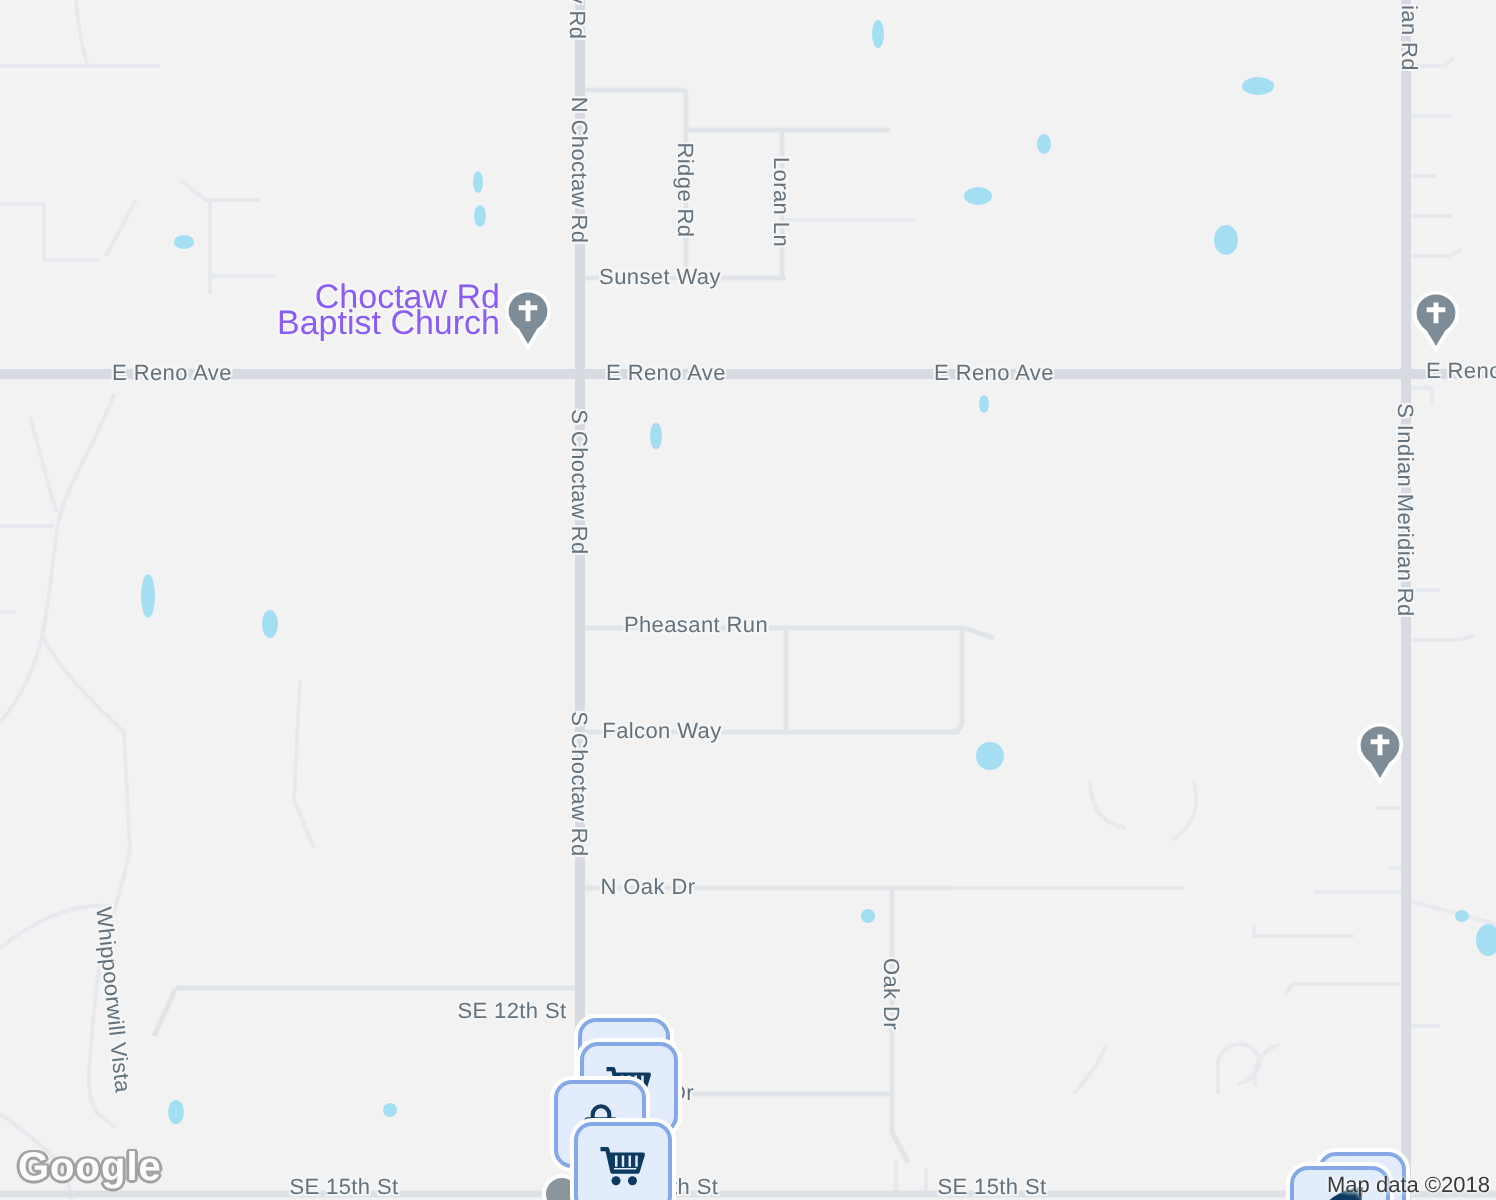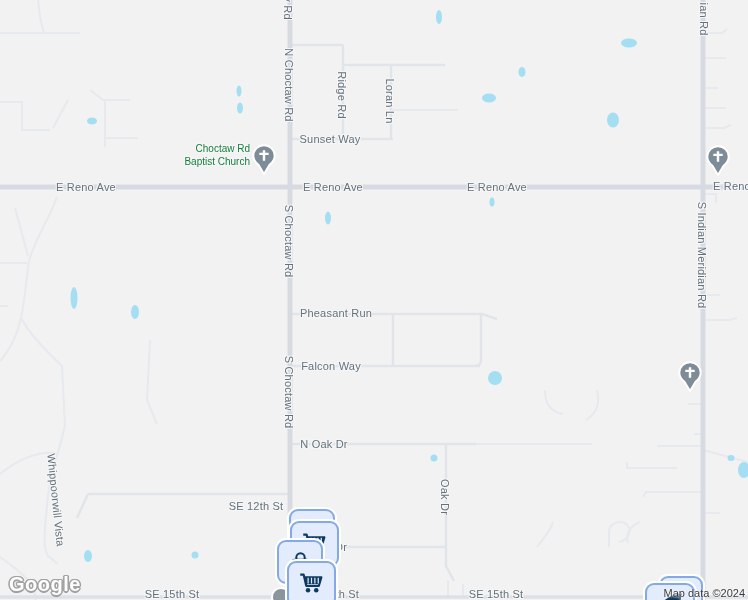--- a/index.html
+++ b/index.html
@@ -6,21 +6,21 @@
   #map{position:relative;width:748px;height:600px;background:#f2f2f2;overflow:hidden;
        font-family:"Liberation Sans",sans-serif;}
   #roads{position:absolute;left:0;top:0;}
   .hlabel,.vlabel,.clabel{position:absolute;white-space:nowrap;color:#63727d;font-size:11px;
        letter-spacing:.2px;text-shadow:-1px -1px 0 #f6f6f6,1px -1px 0 #f6f6f6,-1px 1px 0 #f6f6f6,
        1px 1px 0 #f6f6f6,0 1px 0 #f6f6f6,0 -1px 0 #f6f6f6;}
   .hlabel{transform:translate(-50%,-50%);}
   .vlabel{transform:translate(-50%,-50%) rotate(90deg);}
   .clabel{transform:translate(-50%,-50%) rotate(84deg);}
   .edge{transform:translateY(-50%);}
-  .poi{position:absolute;text-align:right;color:#15803d;font-size:10px;line-height:13px;
+  .poi{position:absolute;text-align:right;color:#8b5cf6;font-size:17px;line-height:13px;
        text-shadow:-1px -1px 0 #f6f6f6,1px -1px 0 #f6f6f6,-1px 1px 0 #f6f6f6,1px 1px 0 #f6f6f6;}
   .pin{position:absolute;width:26px;}
   .badge{position:absolute;background:#e2ecfd;border:2px solid #85a9e6;border-radius:9px;
        box-shadow:0 0 0 2px #fff;display:flex;align-items:center;justify-content:center;}
   .badge svg{width:27px;height:27px;}
   #glogo{position:absolute;left:9px;bottom:4px;font-size:20px;font-weight:bold;letter-spacing:.5px;
        color:#fdfdfd;text-shadow:-1px -1px 0 #a3a3a3,1px -1px 0 #a3a3a3,-1px 1px 0 #a3a3a3,
        1px 1px 0 #a3a3a3,0 1.5px 0 #9a9a9a,0 -1px 0 #a3a3a3,1.5px 0 0 #9a9a9a,-1.5px 0 0 #9a9a9a;}
   #attrib{position:absolute;right:3px;bottom:1px;font-size:11px;color:#3a3a3a;z-index:30;
        text-shadow:0 0 2px #fff,0 0 2px #fff;}
@@ -121,21 +121,21 @@
       <ellipse cx="744" cy="470" rx="6" ry="8"></ellipse>
     </g>
     <circle cx="281" cy="597" r="9" fill="#8a959c" stroke="#fff" stroke-width="2"></circle>
   </svg>
 
   <div class="hlabel" style="left:86px;top:187px">E Reno Ave</div>
   <div class="hlabel" style="left:333px;top:187px">E Reno Ave</div>
   <div class="hlabel" style="left:497px;top:187px">E Reno Ave</div>
   <div class="hlabel edge" style="left:713px;top:186px">E Reno</div>
   <div class="hlabel" style="left:330px;top:139px">Sunset Way</div>
-  <div class="hlabel" style="left:336px;top:313px">Pheasant Run</div>
+  <div class="hlabel" style="left:348px;top:313px">Pheasant Run</div>
   <div class="hlabel" style="left:331px;top:366px">Falcon Way</div>
   <div class="hlabel" style="left:324px;top:444px">N Oak Dr</div>
   <div class="hlabel" style="left:256px;top:506px">SE 12th St</div>
   <div class="hlabel" style="left:341px;top:547px">Dr</div>
   <div class="hlabel" style="left:172px;top:594px">SE 15th St</div>
   <div class="hlabel" style="left:341px;top:594px">15th St</div>
   <div class="hlabel" style="left:496px;top:594px">SE 15th St</div>
 
   <div class="vlabel" style="left:288px;top:8px">y Rd</div>
   <div class="vlabel" style="left:289px;top:85px">N Choctaw Rd</div>
@@ -206,15 +206,15 @@
       <rect x="4.5" y="8.6" width="15" height="11.5" rx="1.8" fill="#0d3a5e"></rect>
     </svg>
   </div>
   <div class="badge" style="left:645px;top:583px;width:46px;height:34px;z-index:12">
     <svg viewBox="0 0 24 24">
       <path d="M2 15C7 8 15 4 22 4l-1 6c-7 1-13 4-17 8z" fill="#0d3a5e"></path>
     </svg>
   </div>
 
   <div id="glogo">Google</div>
-  <div id="attrib">Map data ©2024</div>
+  <div id="attrib">Map data ©2018</div>
 
 </div>
 
 </body></html>

